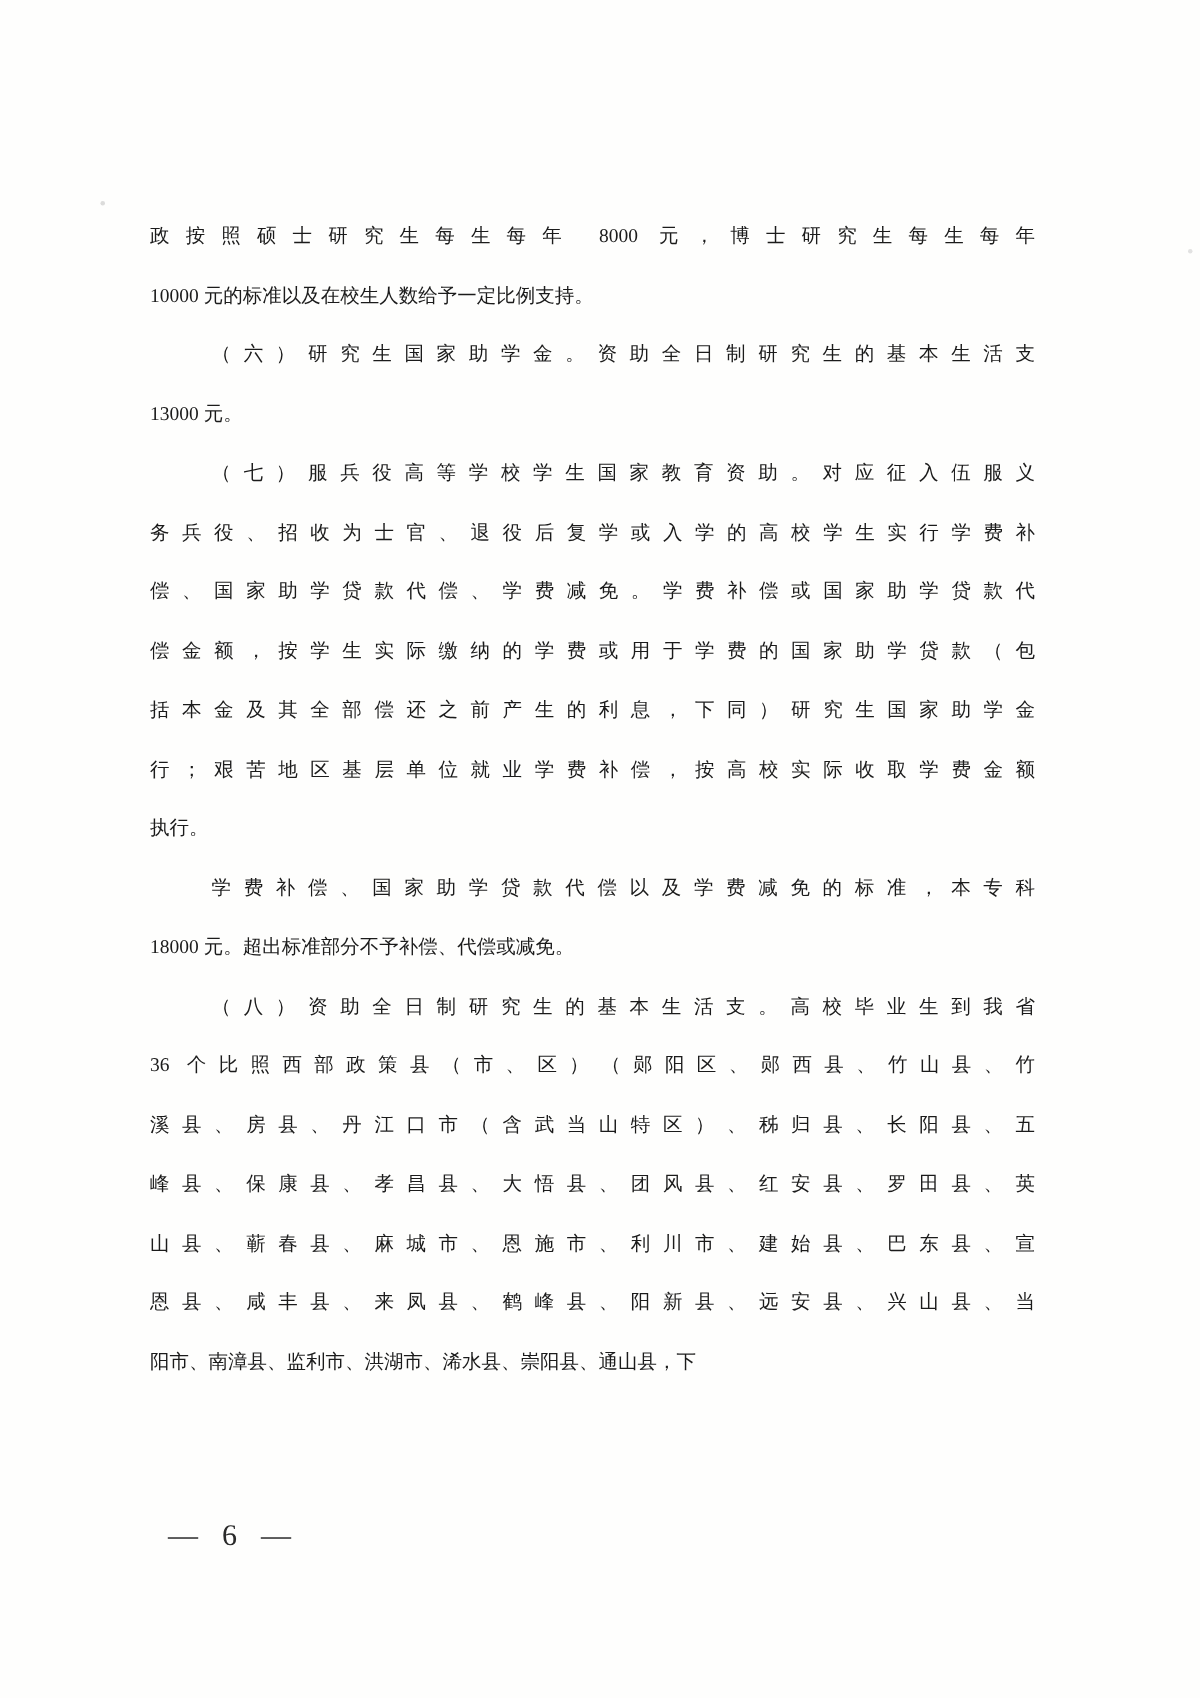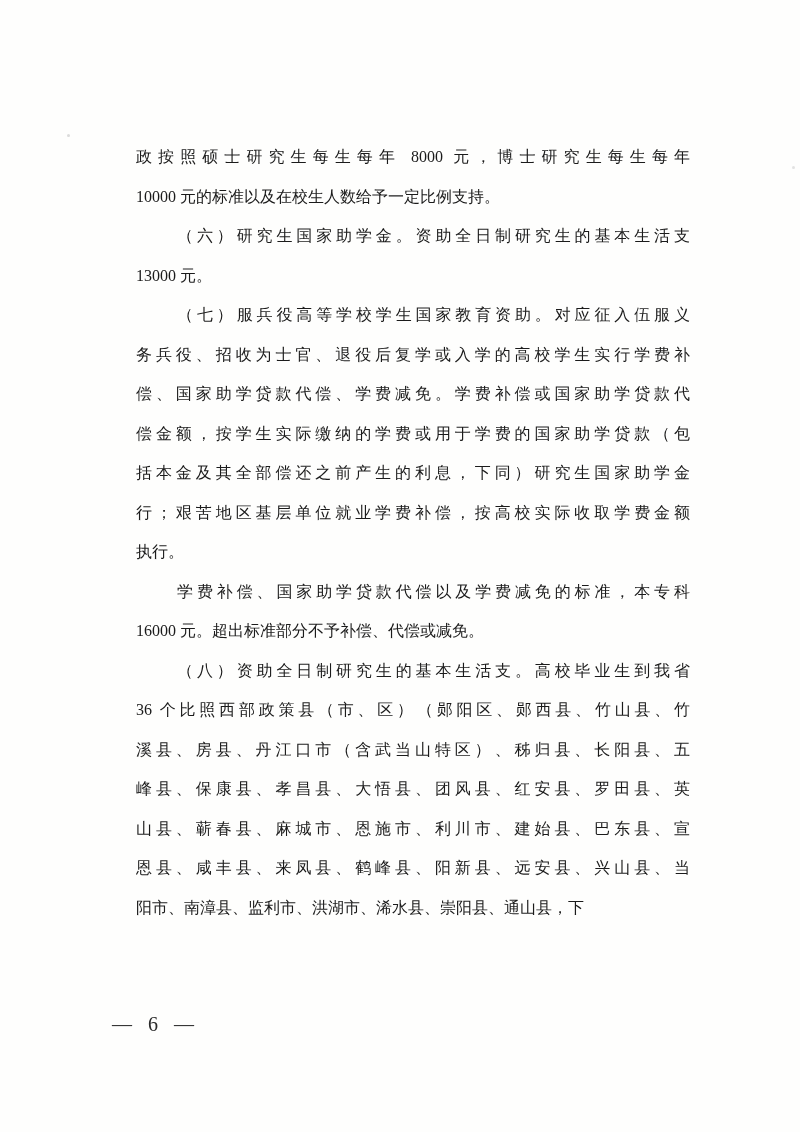--- a/index.html
+++ b/index.html
@@ -20,28 +20,27 @@
     position: absolute;
     left: 100px;
     top: 137px;
     width: 590px;
   }
   .paragraph {
     margin: 0;
     padding: 0;
   }
   .line {
-    font-size: 16px;
+    font-size: 13px;
     height: 39.5px;
     line-height: 39.5px;
     text-align: justify;
     text-align-last: justify;
     overflow: hidden;
     white-space: nowrap;
-    margin-left: 36px;
   }
   .line.plain {
     text-align-last: left;
   }
   .line.indent {
     text-indent: 41px;
   }
   .footer {
     position: absolute;
     left: 112px;
@@ -78,21 +77,21 @@
         <div class="line indent">（七）服兵役高等学校学生国家教育资助。对应征入伍服义</div>
         <div class="line">务兵役、招收为士官、退役后复学或入学的高校学生实行学费补</div>
         <div class="line">偿、国家助学贷款代偿、学费减免。学费补偿或国家助学贷款代</div>
         <div class="line">偿金额，按学生实际缴纳的学费或用于学费的国家助学贷款（包</div>
         <div class="line">括本金及其全部偿还之前产生的利息，下同）研究生国家助学金</div>
         <div class="line">行；艰苦地区基层单位就业学费补偿，按高校实际收取学费金额</div>
         <div class="line plain">执行。</div>
       </div>
       <div class="paragraph">
         <div class="line indent">学费补偿、国家助学贷款代偿以及学费减免的标准，本专科</div>
-        <div class="line plain">16000 元。超出标准部分不予补偿、代偿或减免。</div>
+        <div class="line plain">18000 元。超出标准部分不予补偿、代偿或减免。</div>
       </div>
       <div class="paragraph">
         <div class="line indent">（八）资助全日制研究生的基本生活支。高校毕业生到我省</div>
         <div class="line">36 个比照西部政策县（市、区）（郧阳区、郧西县、竹山县、竹</div>
         <div class="line">溪县、房县、丹江口市（含武当山特区）、秭归县、长阳县、五</div>
         <div class="line">峰县、保康县、孝昌县、大悟县、团风县、红安县、罗田县、英</div>
         <div class="line">山县、蕲春县、麻城市、恩施市、利川市、建始县、巴东县、宣</div>
         <div class="line">恩县、咸丰县、来凤县、鹤峰县、阳新县、远安县、兴山县、当</div>
         <div class="line plain">阳市、南漳县、监利市、洪湖市、浠水县、崇阳县、通山县，下</div>
       </div>

